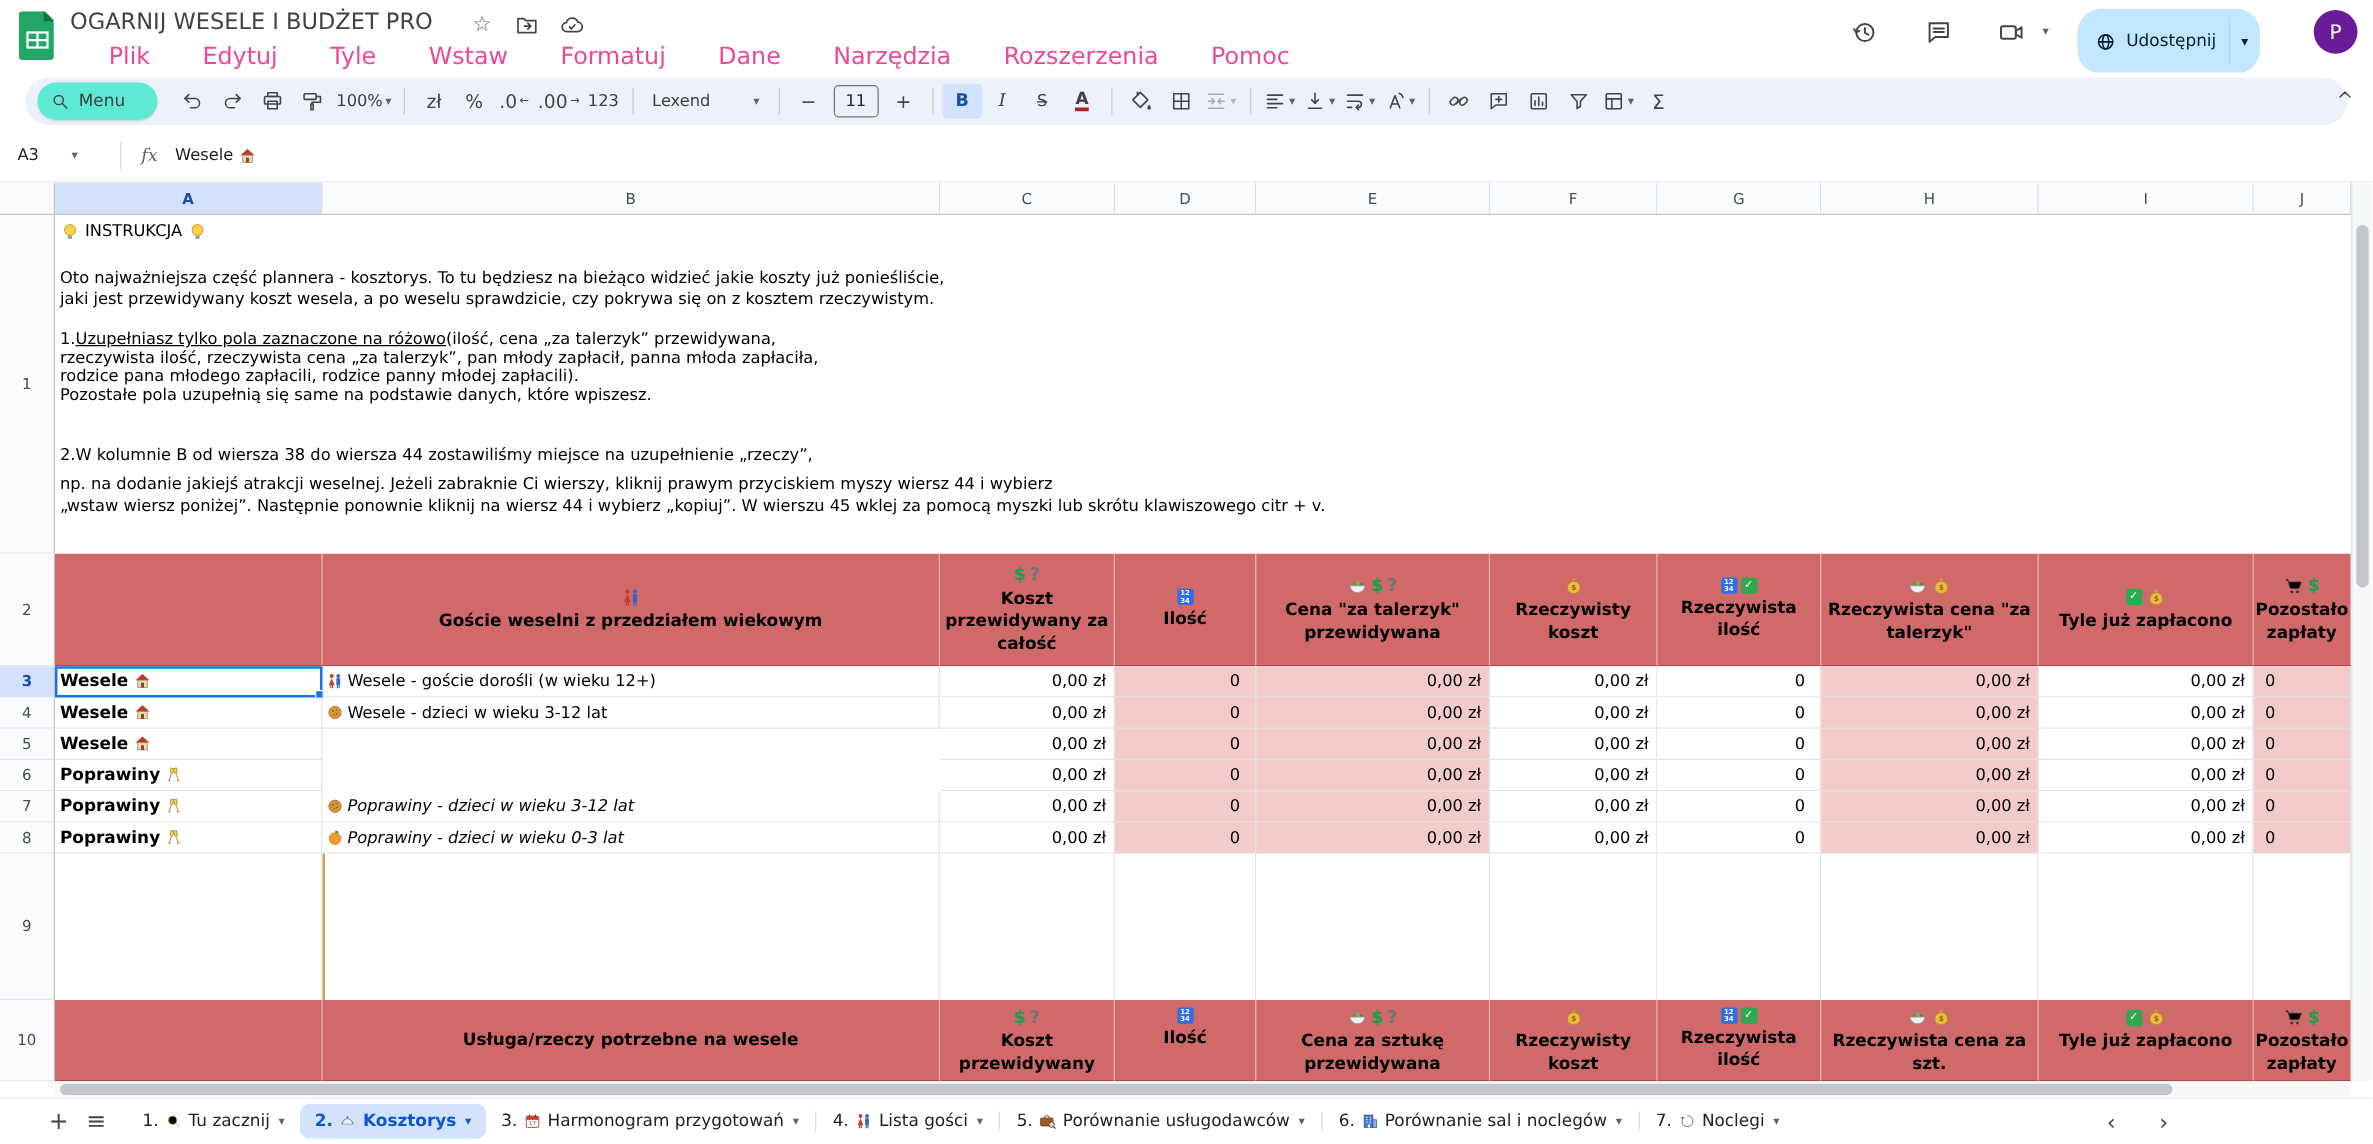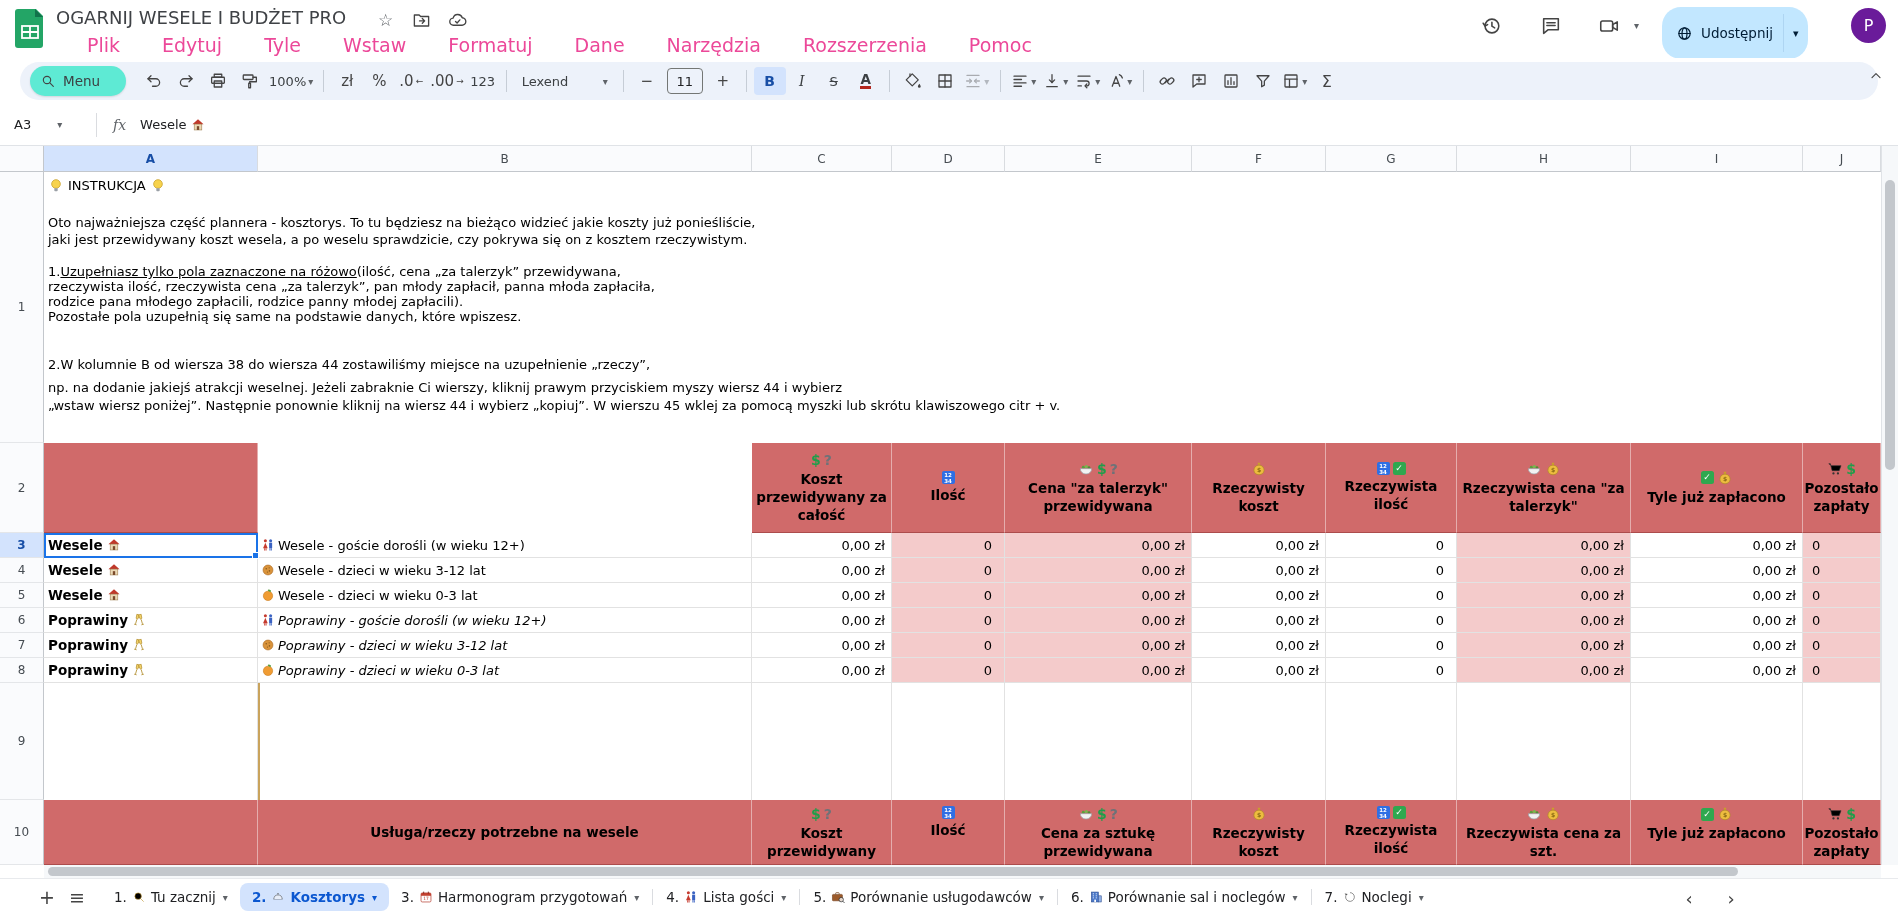--- a/index.html
+++ b/index.html
@@ -556,20 +556,28 @@
     </div>
     <div class="il" style="top:132px">rzeczywista ilość, rzeczywista cena „za talerzyk”, pan młody zapłacił, panna młoda zapłaciła,</div>
     <div class="il" style="top:147px">rodzice pana młodego zapłacili, rodzice panny młodej zapłacili).</div>
     <div class="il" style="top:162px">Pozostałe pola uzupełnią się same na podstawie danych, które wpiszesz.</div>
     <div class="il" style="top:210px">2.W kolumnie B od wiersza 38 do wiersza 44 zostawiliśmy miejsce na uzupełnienie „rzeczy”,</div>
     <div class="il" style="top:233px">np. na dodanie jakiejś atrakcji weselnej. Jeżeli zabraknie Ci wierszy, kliknij prawym przyciskiem myszy wiersz 44 i wybierz</div>
     <div class="il" style="top:251px">„wstaw wiersz poniżej”. Następnie ponownie kliknij na wiersz 44 i wybierz „kopiuj”. W wierszu 45 wklej za pomocą myszki lub skrótu klawiszowego citr + v.</div>
 
     <div class="band" style="top:297px;height:90px">
       <div class="cell hc cA"></div>
+      <div class="cell hc cB">
+        <span class="hicons">
+            <svg class="i16" viewBox="0 0 24 24">
+              <use href="#s-couple"></use>
+            </svg>
+          </span>
+        <span class="hlab">Goście weselni z przedziałem wiekowym</span>
+      </div>
       <div class="cell hc cC">
         <span class="hicons">
             <span class="tD">$</span>
             <span class="tQ">?</span>
           </span>
         <span class="hlab">Koszt przewidywany za całość</span>
       </div>
       <div class="cell hc cD">
         <span class="hicons">
             <span class="numbox">
@@ -685,47 +693,35 @@
       <div class="cell cI money">0,00 zł</div>
       <div class="cell cJ lft pink">0</div>
     </div>
     <div class="band" style="top:437px;height:25px">
       <div class="cell cA alab">
           <span class="btxt">Wesele</span>
           <svg class="i14" viewBox="0 0 24 24">
             <use href="#s-house"></use>
           </svg>
         </div>
-      <div class="cell cB bcell">
-          <svg class="i14" viewBox="0 0 24 24">
-            <use href="#s-orange"></use>
-          </svg>
-          <span class="btxt">Wesele - dzieci w wieku 0-3 lat</span>
-        </div>
       <div class="cell cC money">0,00 zł</div>
       <div class="cell cD cnt pink">0</div>
       <div class="cell cE money pink">0,00 zł</div>
       <div class="cell cF money">0,00 zł</div>
       <div class="cell cG cnt">0</div>
       <div class="cell cH money pink">0,00 zł</div>
       <div class="cell cI money">0,00 zł</div>
       <div class="cell cJ lft pink">0</div>
     </div>
     <div class="band it" style="top:462px;height:25px">
       <div class="cell cA alab">
           <span class="btxt" style="font-style:normal">Poprawiny</span>
           <svg class="i14" viewBox="0 0 24 24">
             <use href="#s-glasses"></use>
           </svg>
-        </div>
-      <div class="cell cB bcell">
-          <svg class="i14" viewBox="0 0 24 24">
-            <use href="#s-couple"></use>
-          </svg>
-          <span class="btxt">Poprawiny - goście dorośli (w wieku 12+)</span>
         </div>
       <div class="cell cC money">0,00 zł</div>
       <div class="cell cD cnt pink">0</div>
       <div class="cell cE money pink">0,00 zł</div>
       <div class="cell cF money">0,00 zł</div>
       <div class="cell cG cnt">0</div>
       <div class="cell cH money pink">0,00 zł</div>
       <div class="cell cI money">0,00 zł</div>
       <div class="cell cJ lft pink">0</div>
     </div>

